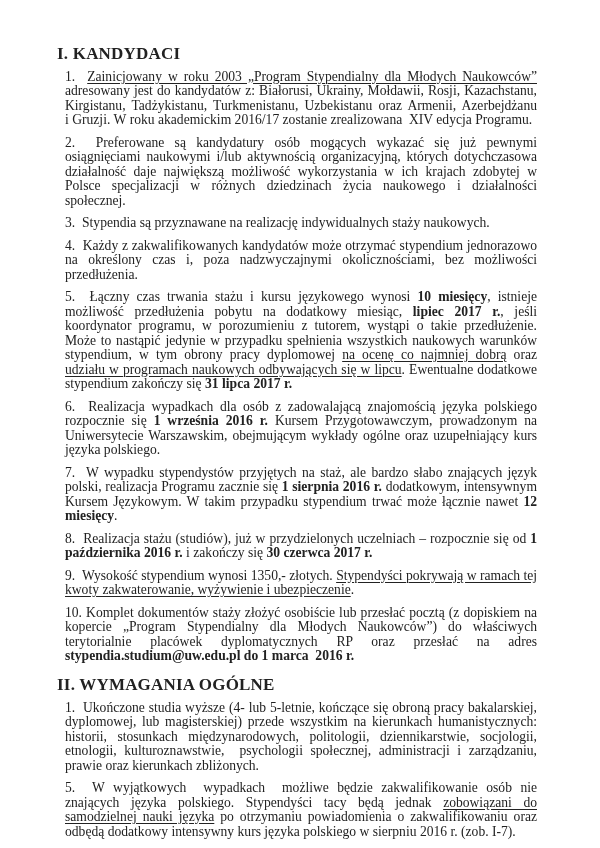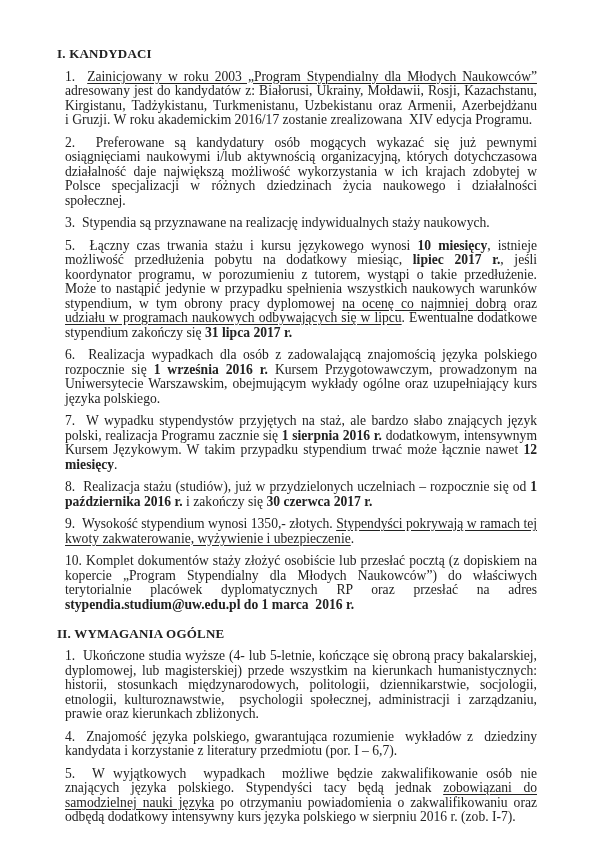--- a/index.html
+++ b/index.html
@@ -13,21 +13,21 @@
     box-sizing: border-box;
     width: 600px;
     height: 848px;
     padding: 47px 55px 0 57px;
     font-family: "Liberation Serif", "DejaVu Serif", serif;
     font-size: 13.6px;
     line-height: 14.5px;
     color: #222222;
   }
   .doc h2 {
-    font-size: 13px;
+    font-size: 17px;
     line-height: 14.5px;
     font-weight: bold;
     margin: 0;
     letter-spacing: 0.2px;
   }
   .doc p {
     margin: 8px;
     text-align: justify;
   }
   .section-2 h2 {
@@ -39,28 +39,28 @@
 </head>
 <body>
 
 <div class="doc">
 
   <section class="section-1">
     <h2>I. KANDYDACI</h2>
     <p><span>1.&nbsp;&nbsp;</span><span class="u">Zainicjowany w roku 2003 „Program Stypendialny dla Młodych Naukowców”</span><span> adresowany jest do kandydatów z: Białorusi, Ukrainy, Mołdawii, Rosji, Kazachstanu, Kirgistanu, Tadżykistanu, Turkmenistanu, Uzbekistanu oraz Armenii, Azerbejdżanu i&nbsp;Gruzji. W&nbsp;roku akademickim 2016/17 zostanie zrealizowana &nbsp;XIV edycja Programu.</span></p>
     <p><span>2.&nbsp;&nbsp;</span><span>Preferowane są kandydatury osób mogących wykazać się już pewnymi osiągnięciami naukowymi i/lub aktywnością organizacyjną, których dotychczasowa działalność daje największą możliwość wykorzystania w ich krajach zdobytej w Polsce specjalizacji w różnych dziedzinach życia naukowego i działalności społecznej.</span></p>
     <p><span>3.&nbsp;&nbsp;</span><span>Stypendia są przyznawane na realizację indywidualnych staży naukowych.</span></p>
+    <p><span>4.&nbsp;&nbsp;</span><span>Każdy z zakwalifikowanych kandydatów może otrzymać stypendium jednorazowo na określony czas i, poza nadzwyczajnymi okolicznościami, bez możliwości przedłużenia.</span></p>
     <p><span>5.&nbsp;&nbsp;</span><span>Łączny czas trwania stażu i kursu językowego wynosi </span><span class="b">10 miesięcy</span><span>, istnieje możliwość przedłużenia pobytu na dodatkowy miesiąc, </span><span class="b">lipiec 2017 r.</span><span>, jeśli koordynator programu, w&nbsp;porozumieniu z tutorem, wystąpi o takie przedłużenie. Może to nastąpić jedynie w&nbsp;przypadku spełnienia wszystkich naukowych warunków stypendium, w tym obrony pracy dyplomowej </span><span class="u">na ocenę co najmniej dobrą</span><span> oraz </span><span class="u">udziału w programach naukowych odbywających się w lipcu</span><span>. Ewentualne dodatkowe stypendium zakończy się </span><span class="b">31 lipca 2017 r.</span></p>
     <p><span>6.&nbsp;&nbsp;</span><span>Realizacja wypadkach dla osób z zadowalającą znajomością języka polskiego rozpocznie się </span><span class="b">1 września 2016 r.</span><span> Kursem Przygotowawczym, prowadzonym na Uniwersytecie Warszawskim, obejmującym wykłady ogólne oraz uzupełniający kurs języka polskiego.</span></p>
     <p><span>7.&nbsp;&nbsp;</span><span>W wypadku stypendystów przyjętych na staż, ale bardzo słabo znających język polski, realizacja Programu zacznie się </span><span class="b">1 sierpnia 2016 r.</span><span> dodatkowym, intensywnym Kursem Językowym. W takim przypadku stypendium trwać może łącznie nawet </span><span class="b">12 miesięcy</span><span>.</span></p>
     <p><span>8.&nbsp;&nbsp;</span><span>Realizacja stażu (studiów), już w przydzielonych uczelniach – rozpocznie się od </span><span class="b">1 października 2016 r.</span><span> i zakończy się </span><span class="b">30 czerwca 2017 r.</span></p>
     <p><span>9.&nbsp;&nbsp;</span><span>Wysokość stypendium wynosi 1350,- złotych. </span><span class="u">Stypendyści pokrywają w ramach tej kwoty zakwaterowanie, wyżywienie i ubezpieczenie</span><span>.</span></p>
     <p><span>10. </span><span>Komplet dokumentów staży złożyć osobiście lub przesłać pocztą (z dopiskiem na kopercie „Program Stypendialny dla Młodych Naukowców”) do właściwych terytorialnie placówek dyplomatycznych RP oraz przesłać na adres </span><span class="b">stypendia.studium@uw.edu.pl do&nbsp;1&nbsp;marca &nbsp;2016&nbsp;r.</span></p>
   </section>
 
   <section class="section-2">
     <h2>II. WYMAGANIA OGÓLNE</h2>
     <p><span>1.&nbsp;&nbsp;</span><span>Ukończone studia wyższe (4- lub 5-letnie, kończące się obroną pracy bakalarskiej, dyplomowej, lub magisterskiej) przede wszystkim na kierunkach humanistycznych: historii, stosunkach międzynarodowych, politologii, dziennikarstwie, socjologii, etnologii, kulturoznawstwie, &nbsp;psychologii społecznej, administracji i zarządzaniu, prawie oraz kierunkach zbliżonych.</span></p>
-    <p><span>4.&nbsp;&nbsp;</span><span>Znajomość języka polskiego, gwarantująca rozumienie &nbsp;wykładów z &nbsp;dziedziny kandydata i&nbsp;korzystanie z literatury przedmiotu (por. I – 6,7).</span></p>
     <p><span>5.&nbsp;&nbsp;</span><span>W wyjątkowych &nbsp;wypadkach &nbsp;możliwe będzie zakwalifikowanie osób nie znających języka polskiego. Stypendyści tacy będą jednak </span><span class="u">zobowiązani do samodzielnej nauki języka</span><span> po otrzymaniu powiadomienia o zakwalifikowaniu oraz odbędą dodatkowy intensywny kurs języka polskiego w sierpniu 2016 r. (zob. I-7).</span></p>
   </section>
 
 </div>
 
 </body></html>

